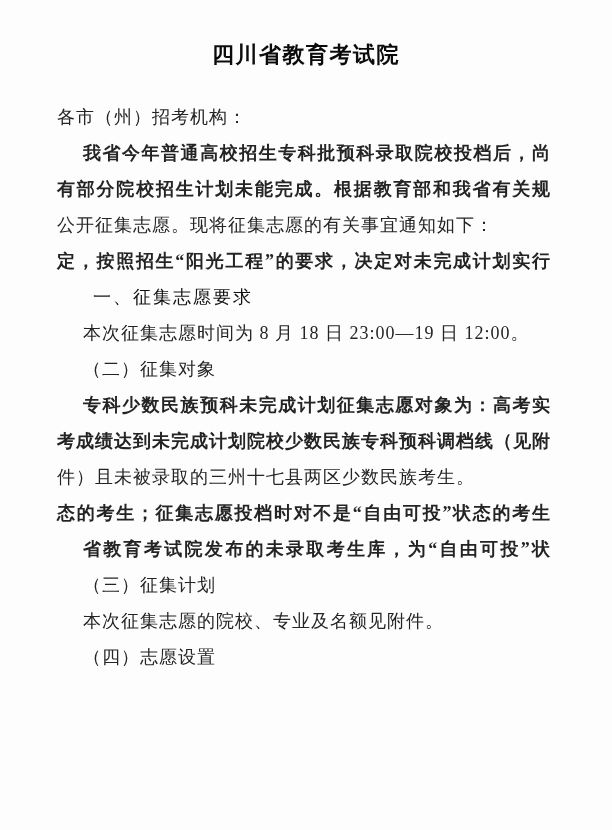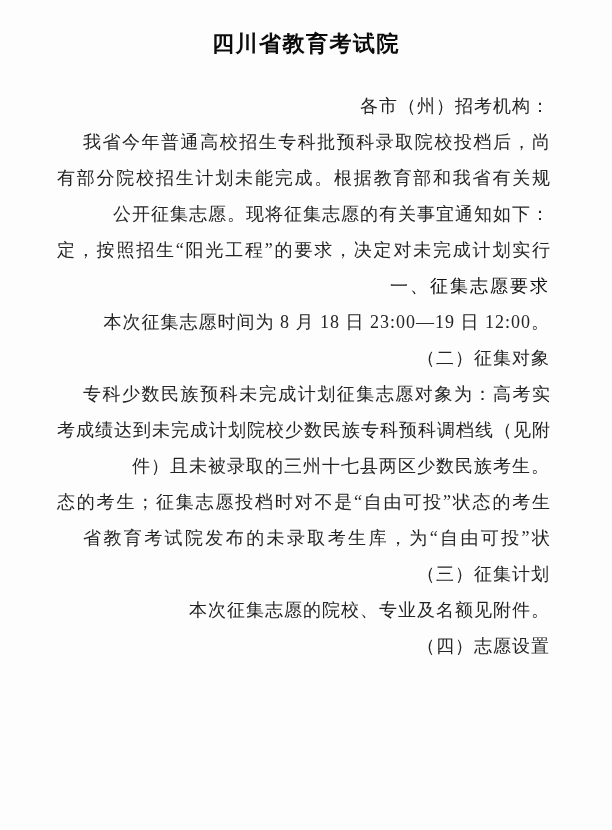--- a/index.html
+++ b/index.html
@@ -6,49 +6,49 @@
   .page {
     position: relative;
     width: 612px;
     height: 830px;
     background: #fdfdfd;
     overflow: hidden;
     box-sizing: border-box;
     font-family: "Liberation Serif", "DejaVu Serif", serif;
     color: #222222;
   }
-  .title-block { padding-top: 22px; }
+  .title-block { padding-top: 33px; }
   .title-line {
     text-align: center;
     font-size: 22px;
     line-height: 44px;
     font-weight: 700;
     letter-spacing: 1.5px;
     color: #0b0b0b;
   }
   .body-block {
     margin-top: 22px;
     padding-left: 57px;
     padding-right: 62px;
   }
   .line {
     font-size: 18px;
     height: 36px;
     line-height: 36px;
     letter-spacing: 1px;
     white-space: nowrap;
     color: #242424;
-    text-align: right;
   }
   .line.justify {
     white-space: normal;
     letter-spacing: 0;
     text-align: justify;
     text-align-last: justify;
     text-justify: inter-character;
+    font-weight: bold;
   }
   .line.indent { padding-left: 26px; }
   .line.indent2 { padding-left: 36px; }
   .line.heading {
     font-family: "Liberation Sans", "DejaVu Sans", sans-serif;
     font-weight: 400;
     letter-spacing: 2px;
     color: #111111;
   }
 </style>

